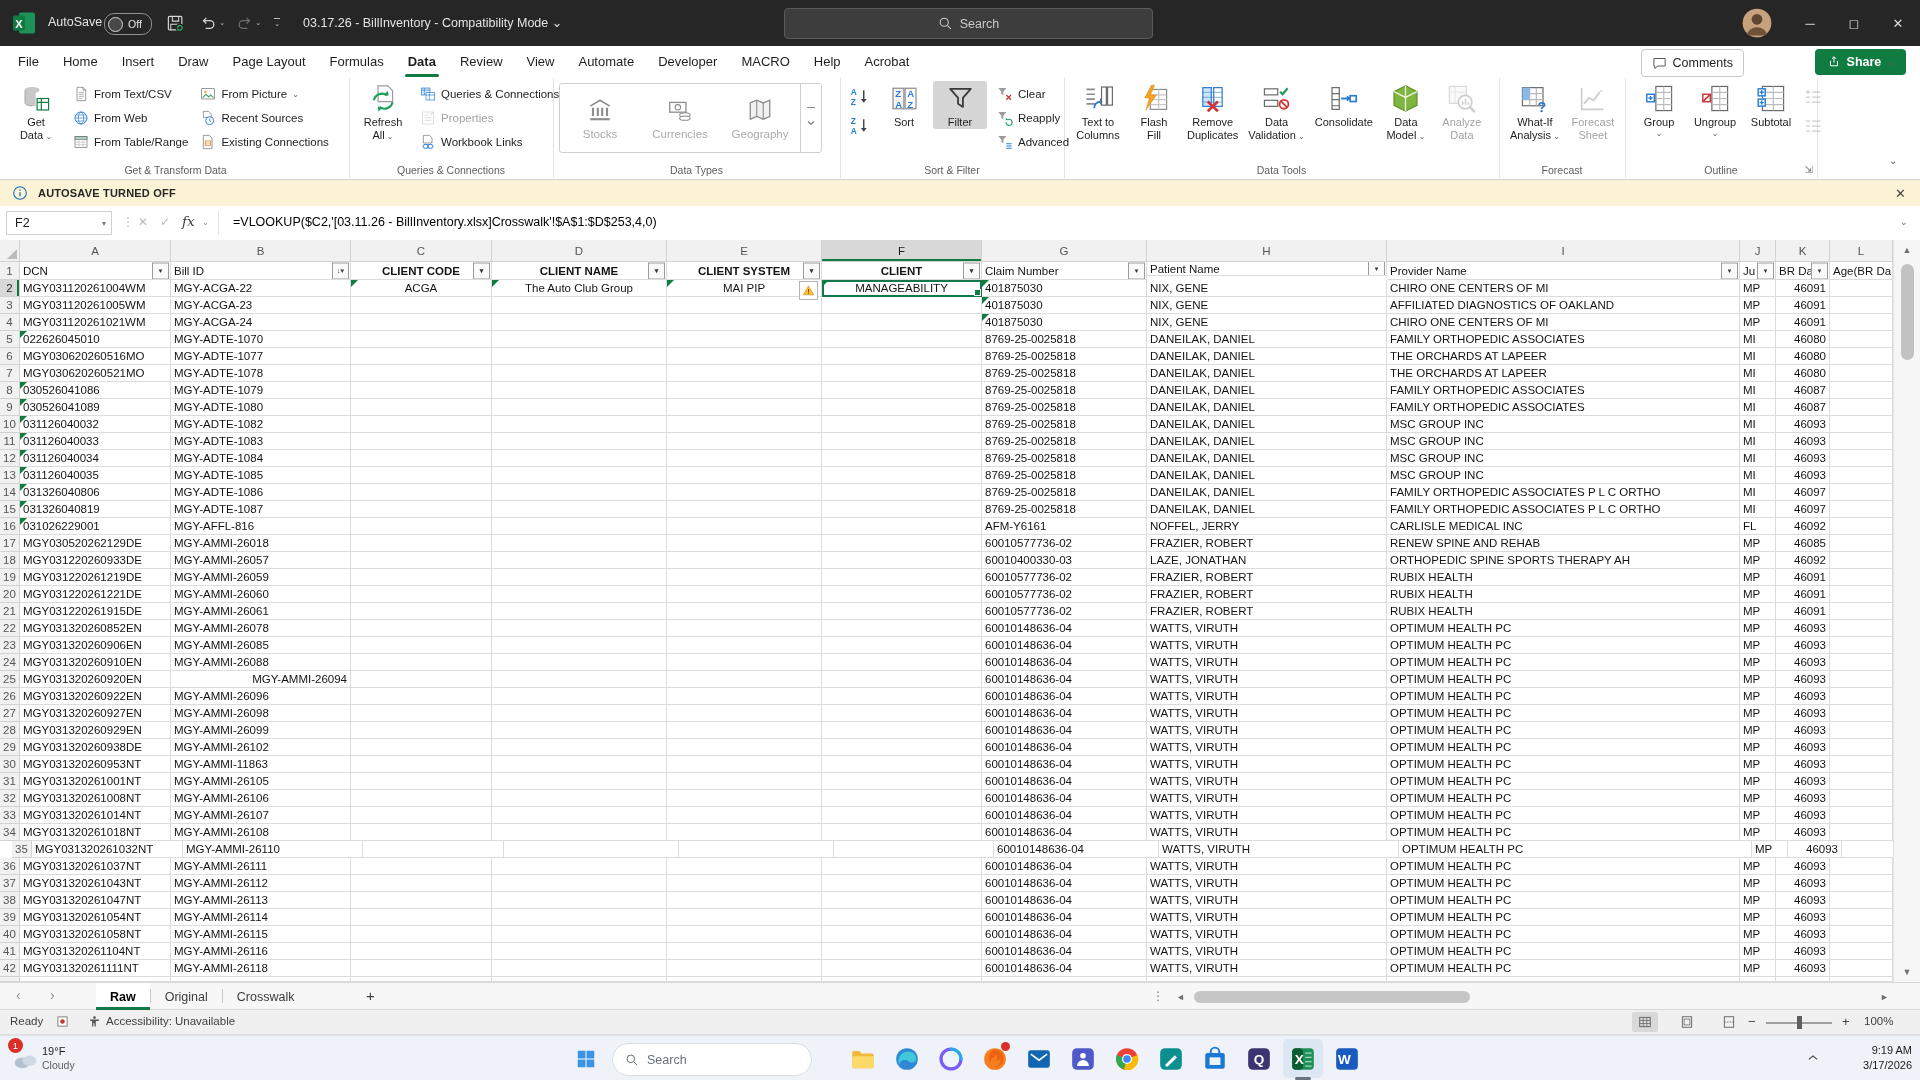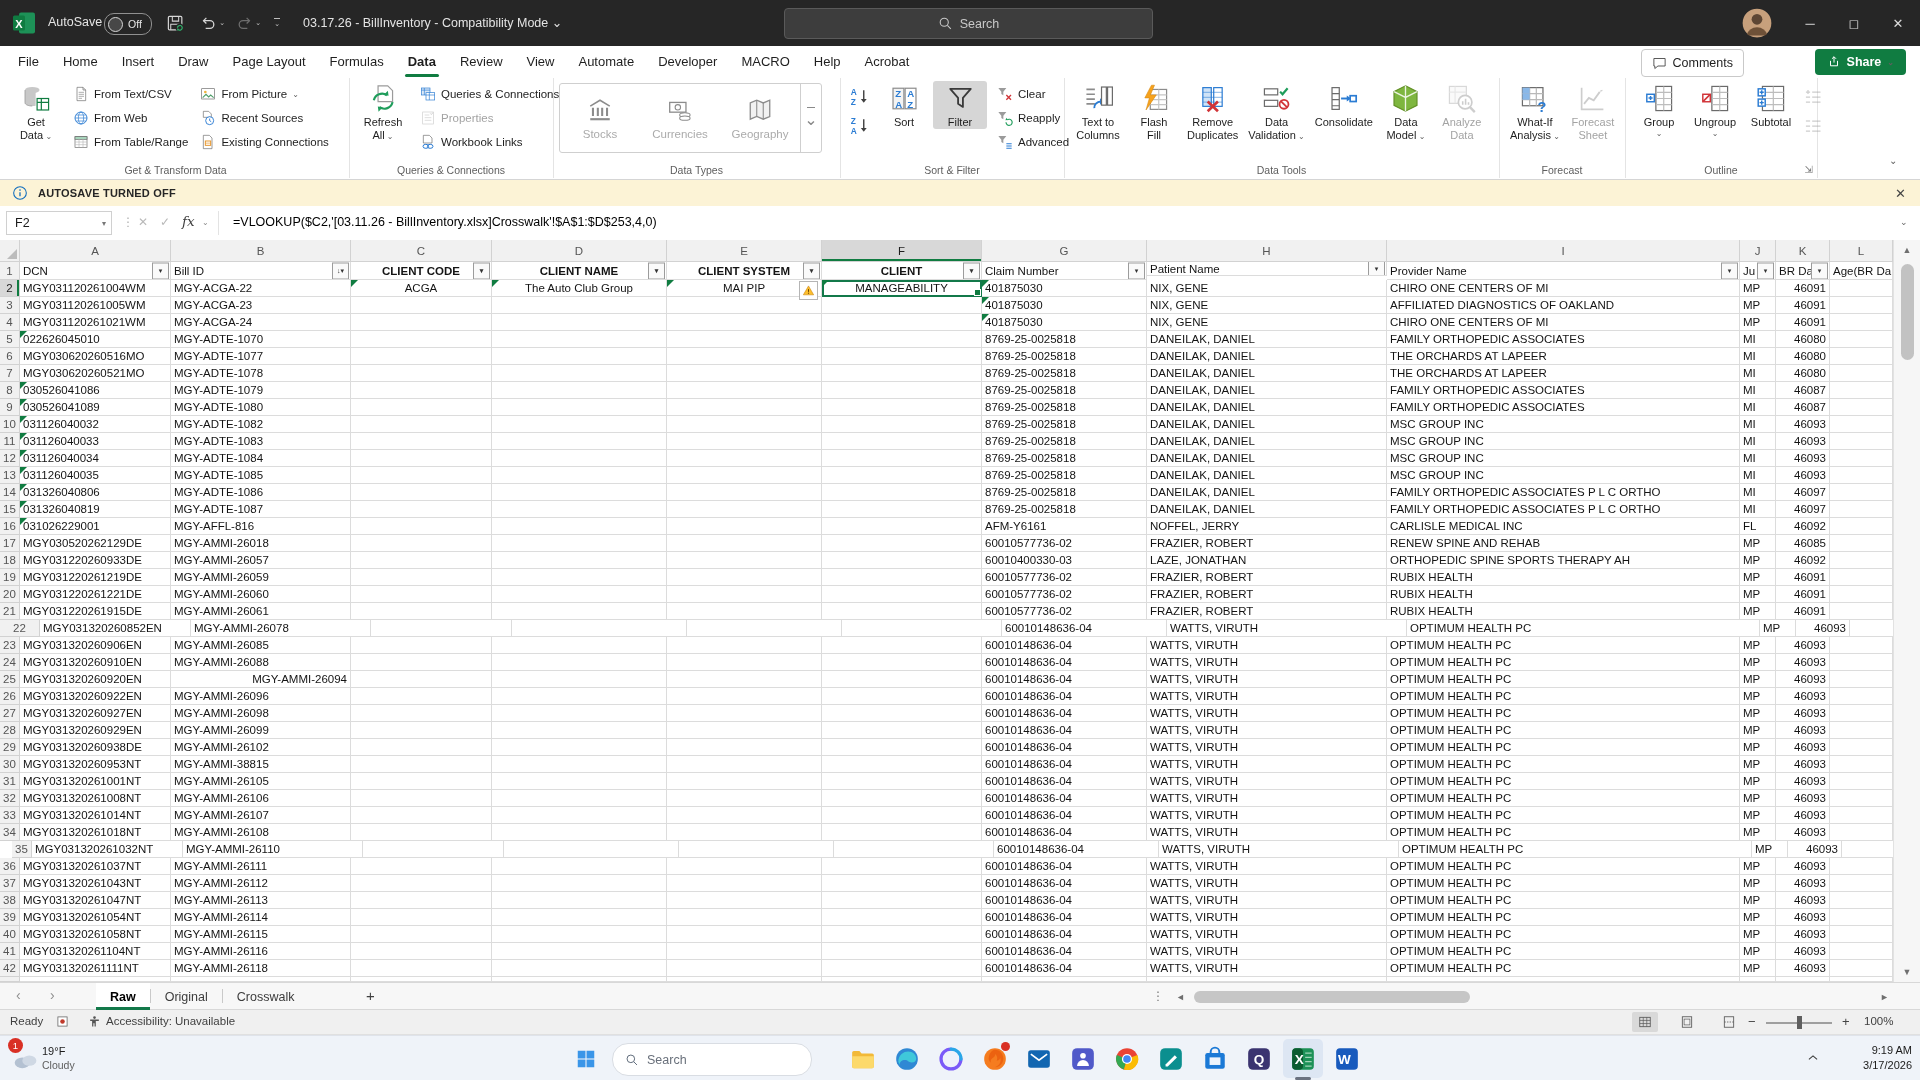--- a/index.html
+++ b/index.html
@@ -1338,21 +1338,21 @@
       </div>
       <div class="cell a-l" style="width: 36px; height: 17px;">
         <span>MP</span>
       </div>
       <div class="cell a-r" style="width: 54px; height: 17px;">
         <span>46091</span>
       </div>
       <div class="cell a-l" style="width: 63px; height: 17px;"></div>
     </div>
     <div class="grow2" style="height: 17px;">
-      <div class="rh" style="width: 40px; height: 17px;">22</div>
+      <div class="rh" style="width: 20px; height: 17px;">22</div>
       <div class="cell a-l" style="width: 151px; height: 17px;">
         <span>MGY031320260852EN</span>
       </div>
       <div class="cell a-l" style="width: 180px; height: 17px;">
         <span>MGY-AMMI-26078</span>
       </div>
       <div class="cell a-c" style="width: 141px; height: 17px;"></div>
       <div class="cell a-c" style="width: 175px; height: 17px;"></div>
       <div class="cell a-c" style="width: 155px; height: 17px;"></div>
       <div class="cell a-c" style="width: 160px; height: 17px;"></div>
@@ -1575,21 +1575,21 @@
         <span>46093</span>
       </div>
       <div class="cell a-l" style="width: 63px; height: 17px;"></div>
     </div>
     <div class="grow2" style="height: 17px;">
       <div class="rh" style="width: 20px; height: 17px;">30</div>
       <div class="cell a-l" style="width: 151px; height: 17px;">
         <span>MGY031320260953NT</span>
       </div>
       <div class="cell a-l" style="width: 180px; height: 17px;">
-        <span>MGY-AMMI-38815</span>
+        <span>MGY-AMMI-11863</span>
       </div>
       <div class="cell a-c" style="width: 141px; height: 17px;"></div>
       <div class="cell a-c" style="width: 175px; height: 17px;"></div>
       <div class="cell a-c" style="width: 155px; height: 17px;"></div>
       <div class="cell a-c" style="width: 160px; height: 17px;"></div>
       <div class="cell a-l" style="width: 165px; height: 17px;">
         <span>60010148636-04</span>
       </div>
       <div class="cell a-l" style="width: 240px; height: 17px;">
         <span>WATTS, VIRUTH</span>

